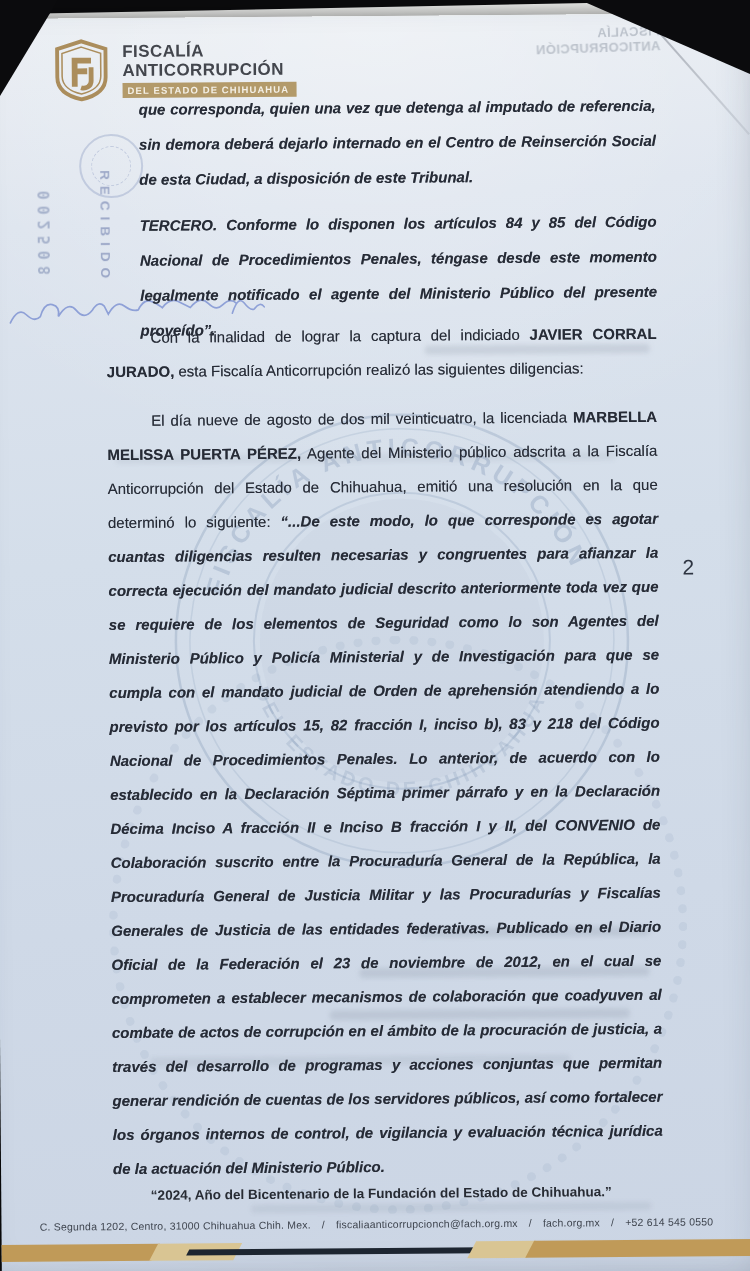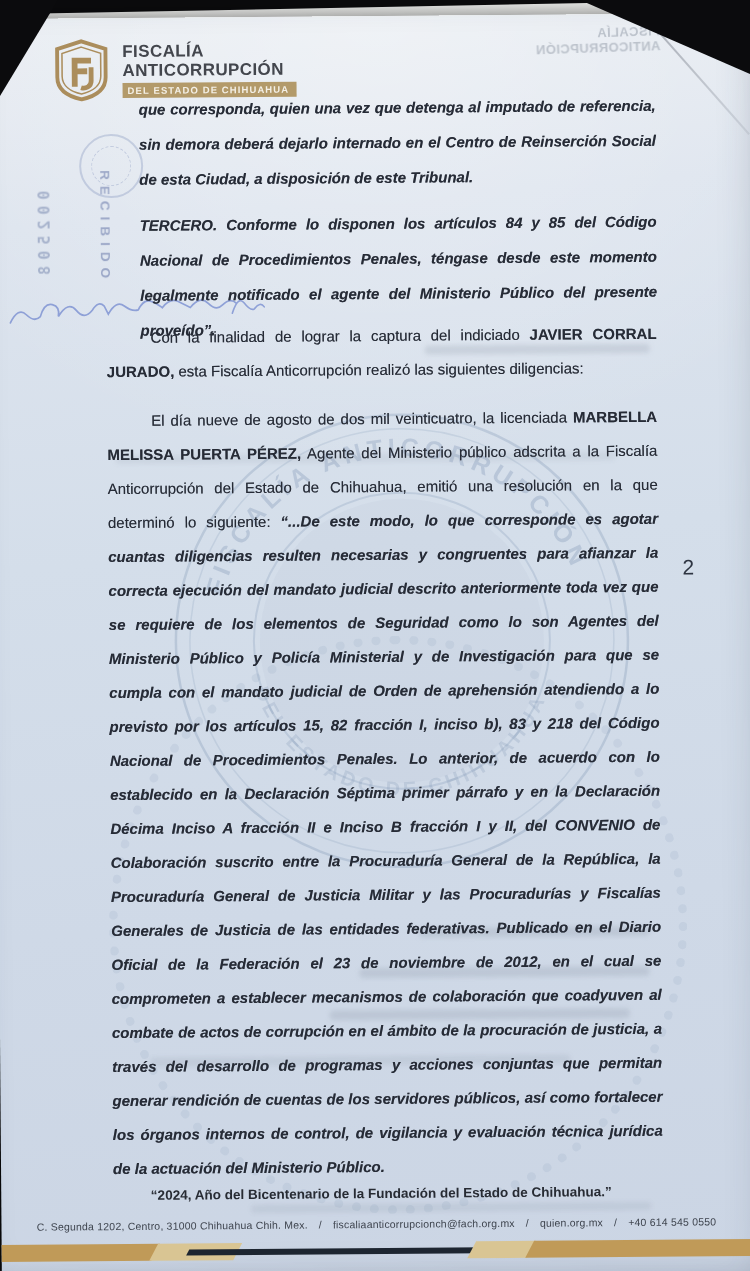--- a/index.html
+++ b/index.html
@@ -161,23 +161,23 @@
   <p class="doc p4"><span>El día nueve de agosto de dos mil veinticuatro, la licenciada </span><span class="b">MARBELLA MELISSA PUERTA PÉREZ,</span><span> Agente del Ministerio público adscrita a la Fiscalía Anticorrupción del Estado de Chihuahua, emitió una resolución en la que determinó lo siguiente: </span><span class="bi">“...De este modo, lo que corresponde es agotar cuantas diligencias resulten necesarias y congruentes para afianzar la correcta ejecución del mandato judicial descrito anteriormente toda vez que se requiere de los elementos de Seguridad como lo son Agentes del Ministerio Público y Policía Ministerial y de Investigación para que se cumpla con el mandato judicial de Orden de aprehensión atendiendo a lo previsto por los artículos 15, 82 fracción I, inciso b), 83 y 218 del Código Nacional de Procedimientos Penales. Lo anterior, de acuerdo con lo establecido en la Declaración Séptima primer párrafo y en la Declaración Décima Inciso A fracción II e Inciso B fracción I y II, del CONVENIO de Colaboración suscrito entre la Procuraduría General de la República, la Procuraduría General de Justicia Militar y las Procuradurías y Fiscalías Generales de Justicia de las entidades federativas. Publicado en el Diario Oficial de la Federación el 23 de noviembre de 2012, en el cual se comprometen a establecer mecanismos de colaboración que coadyuven al combate de actos de corrupción en el ámbito de la procuración de justicia, a través del desarrollo de programas y acciones conjuntas que permitan generar rendición de cuentas de los servidores públicos, así como fortalecer los órganos internos de control, de vigilancia y evaluación técnica jurídica de la actuación del Ministerio Público.</span></p>
 
   <div class="page-number">2</div>
 
   <div class="motto">“2024, Año del Bicentenario de la Fundación del Estado de Chihuahua.”</div>
   <div class="contact">
     <span>C. Segunda 1202, Centro, 31000 Chihuahua Chih. Mex.</span>
     <span>/</span>
     <span>fiscaliaanticorrupcionch@fach.org.mx</span>
     <span>/</span>
-    <span>quien.org.mx</span>
+    <span>fach.org.mx</span>
     <span>/</span>
-    <span>+40 614 545 0550</span>
+    <span>+52 614 545 0550</span>
   </div>
   <div class="footer-bar">
     <div class="seg seg-gold-l"></div>
     <div class="seg seg-tan-l"></div>
     <div class="seg-navy"></div>
     <div class="seg-navy2"></div>
     <div class="seg seg-tan-r"></div>
     <div class="seg seg-gold-r"></div>
   </div>
 </div>

